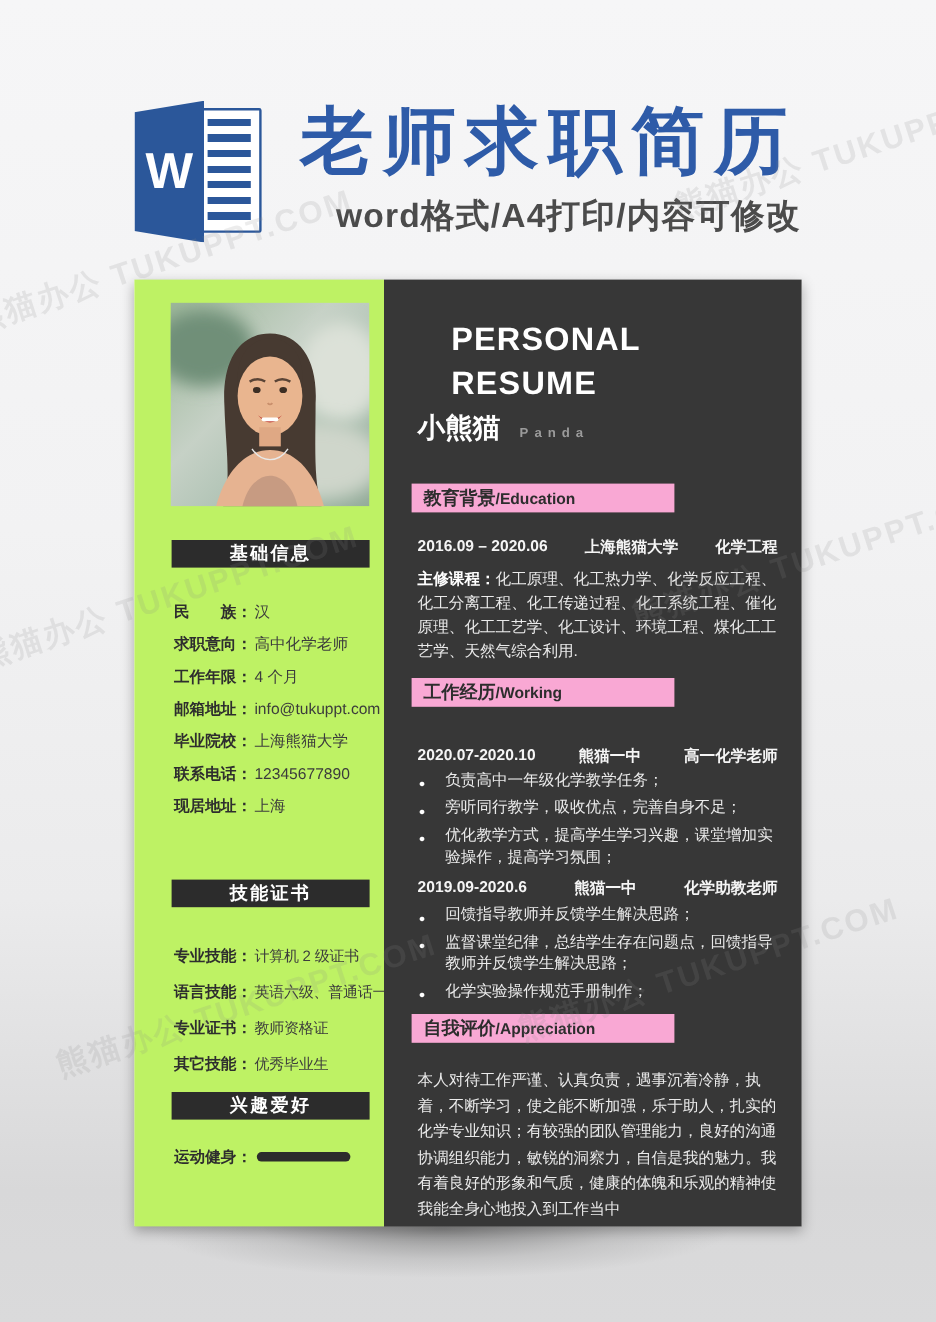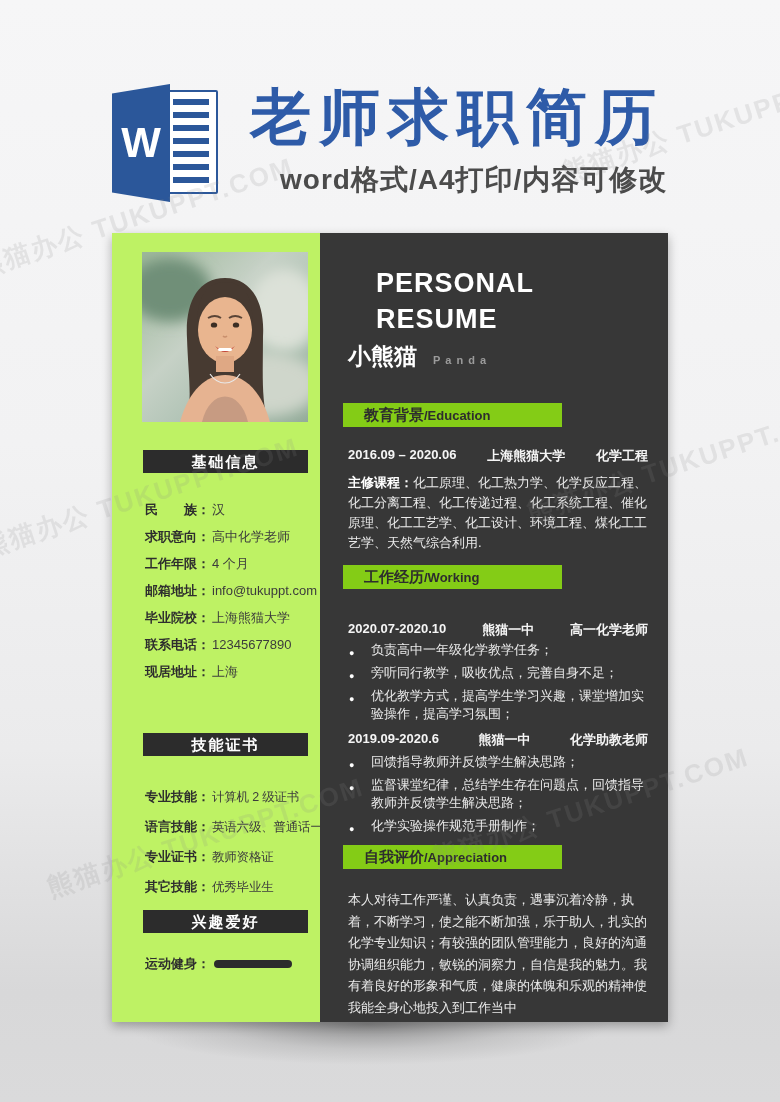--- a/index.html
+++ b/index.html
@@ -47,22 +47,22 @@
   .hobby{position:absolute;left:33px;top:722px;display:flex;align-items:center;}
   .hob-lab{font-weight:bold;color:#2e2e2e;font-size:13px;white-space:nowrap;}
   .hob-bar{width:78px;height:8px;background:#2c2c2c;border-radius:4px;margin-left:4px;overflow:hidden;}
   .hob-fill{width:100%;height:100%;background:#2c2c2c;}
   
   .brand{position:absolute;left:28px;top:32px;font-size:27px;line-height:36px;font-weight:bold;
          color:#fff;letter-spacing:1px;margin-left:28px;}
   .name-row{position:absolute;left:28px;top:108px;display:flex;align-items:baseline;}
   .name-cn{font-size:23px;font-weight:bold;color:#fff;}
   .name-en{font-size:11px;color:#9b9b9b;letter-spacing:5px;font-weight:bold;margin-left:16px;}
-  .bar{position:absolute;left:23px;width:219px;height:24px;background:#84cc16;color:#2d2d2d;
-       display:flex;align-items:center;padding-left:21px;box-sizing:border-box;white-space:nowrap;}
+  .bar{position:absolute;left:23px;width:219px;height:24px;background:#f9a8d4;color:#2d2d2d;
+       display:flex;align-items:center;padding-left:10px;box-sizing:border-box;white-space:nowrap;}
   .bar .cnt{font-size:15px;font-weight:bold;}
   .bar .ent{font-size:13px;font-weight:bold;}
   .bar.edu{top:170px;} .bar.work{top:332px;} .bar.appr{top:612px;}
   .row3{position:absolute;left:28px;right:20px;display:flex;justify-content:space-between;
         font-weight:bold;font-size:13px;color:#f5f5f5;white-space:nowrap;}
   .row3.edu{top:214px;} .row3.j1{top:388px;} .row3.j2{top:498px;}
   .courses{position:absolute;left:28px;right:20px;top:240px;font-size:13px;line-height:20px;color:#eaeaea;}
   .courses .clab{font-weight:bold;color:#fff;}
   ul.blist{position:absolute;left:28px;right:20px;list-style:none;margin:0;padding:0;}
   ul.blist.j1{top:408px;} ul.blist.j2{top:520px;}

